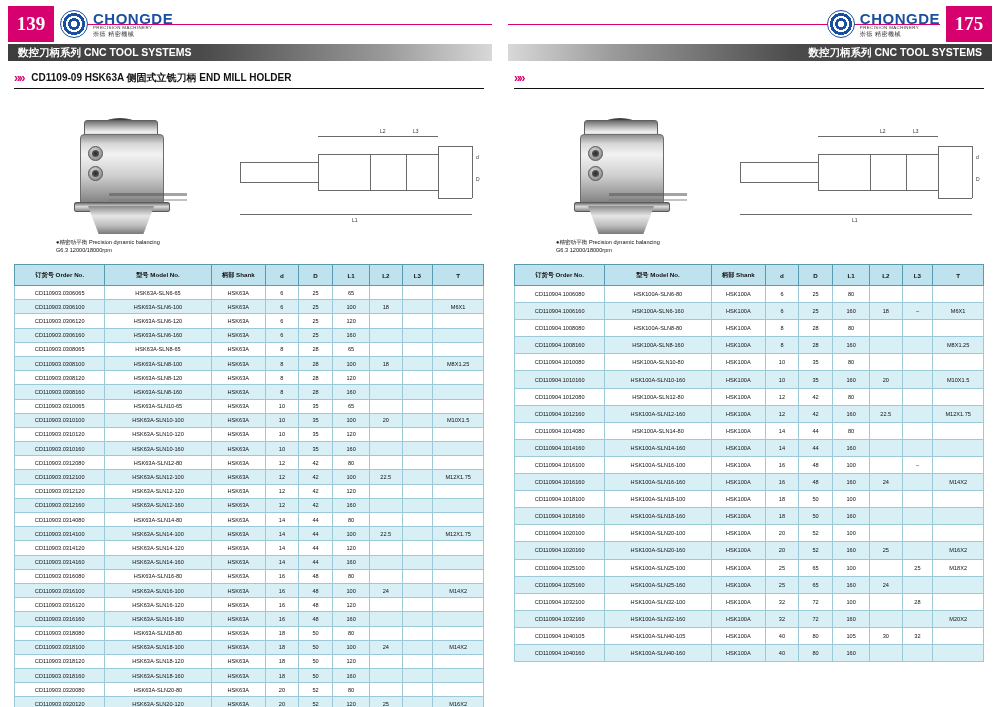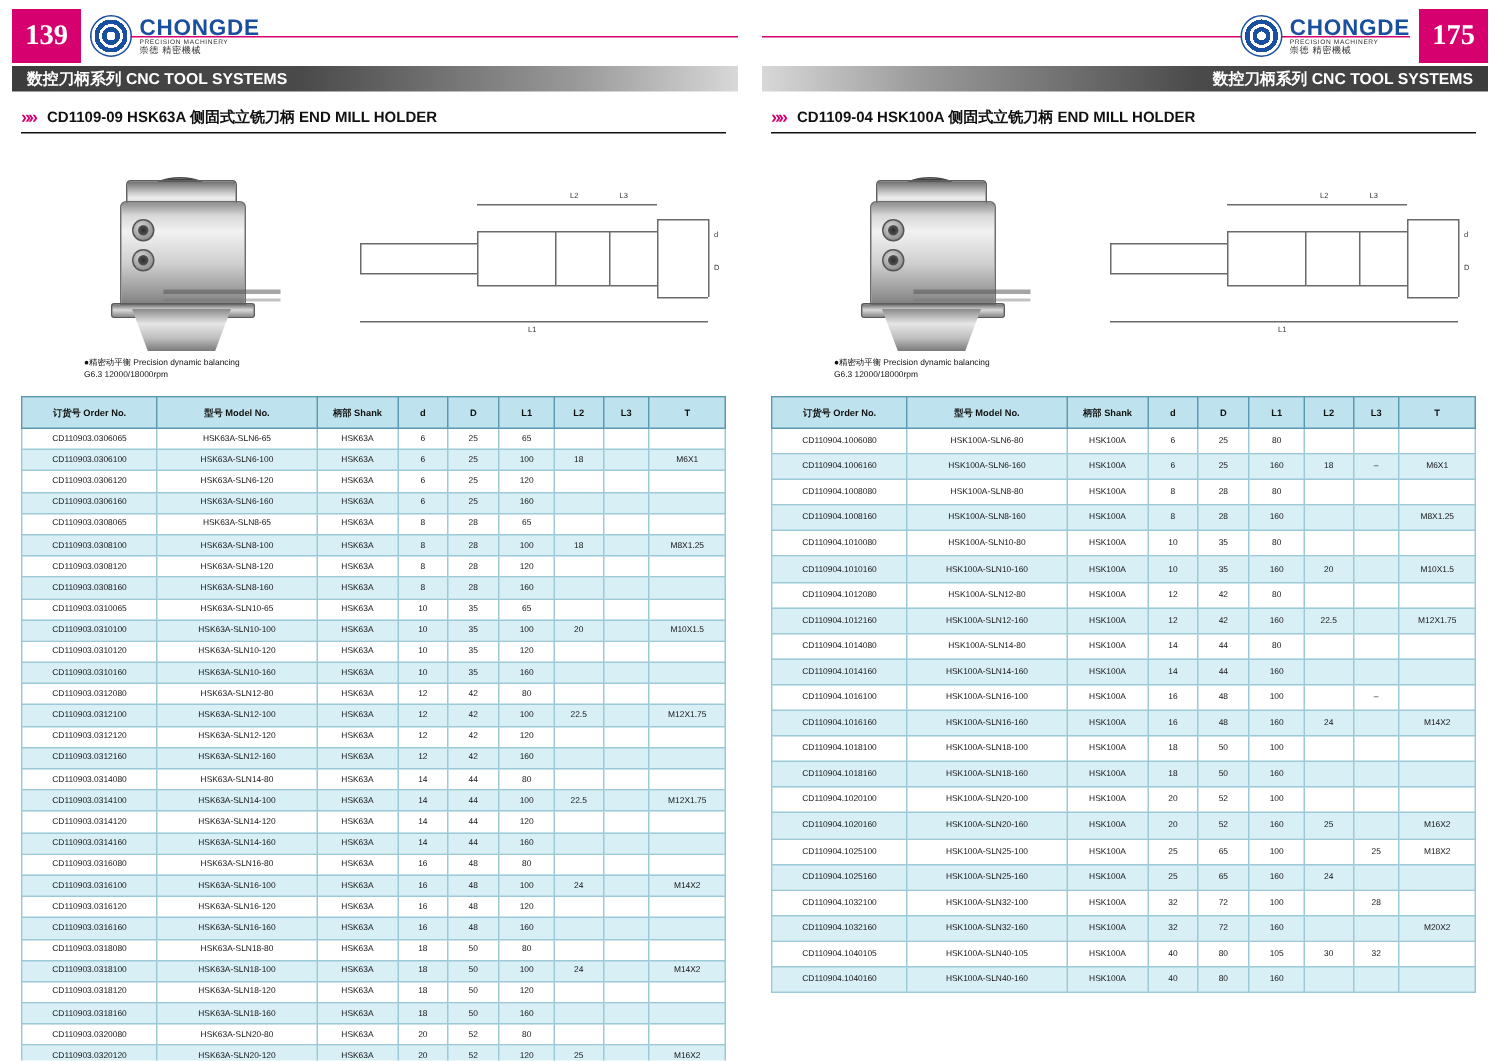--- a/index.html
+++ b/index.html
@@ -537,21 +537,20 @@
       </div>
     </div>
   </div>
 
   <div class="titlebar tb-right">
     <span>数控刀柄系列 CNC TOOL  SYSTEMS</span>
   </div>
 
   <div class="subtitle st-right">
     <span class="chev">»»</span>
-    <span>CD1109-04  HSK100A 侧固式立铣刀柄 END MILL HOLDER</span>
   </div>
   <div class="subrule" style="left:514px;width:470px;top:88px;"></div>
 
   <div class="illus il-right">
     <div class="holder">
       <div class="hbore"></div>
       <div class="hcap"></div>
       <div class="hbody">
         <div class="hrings"></div>
           <div class="hrings2"></div>

